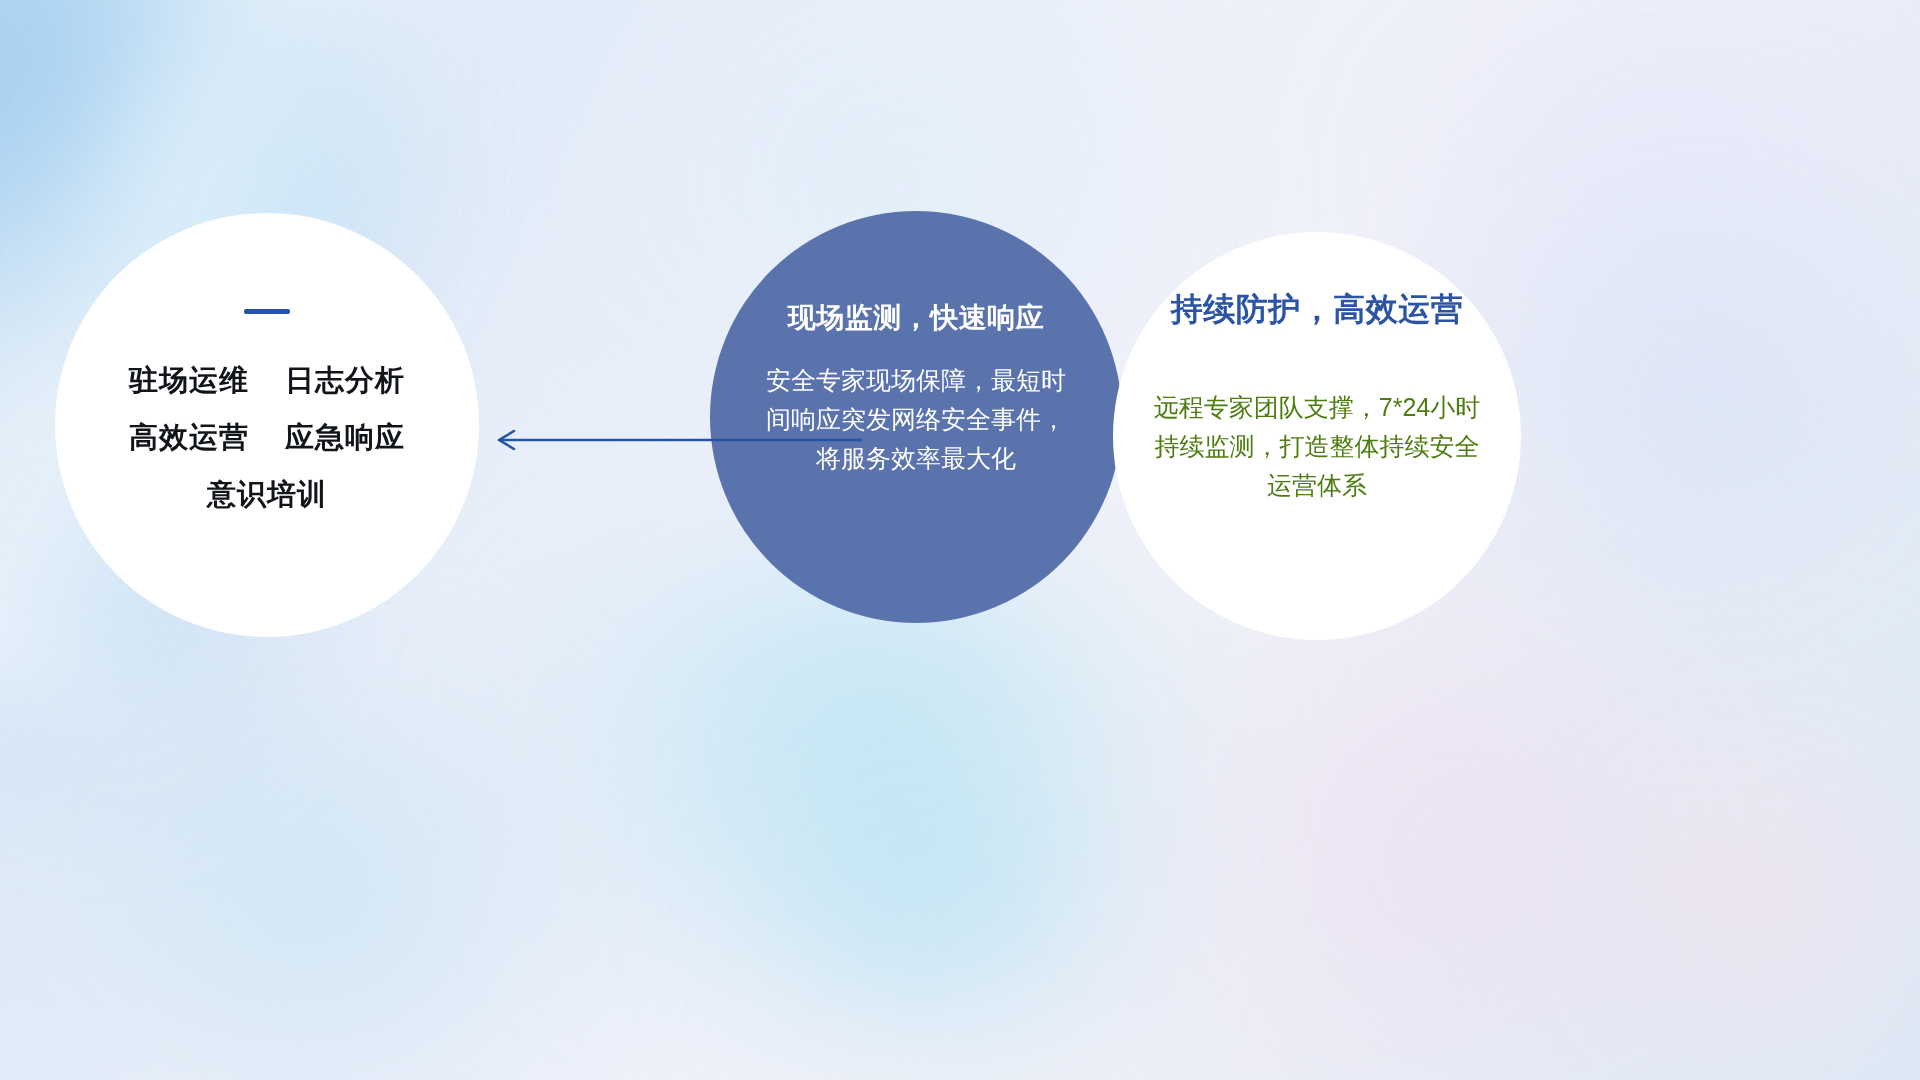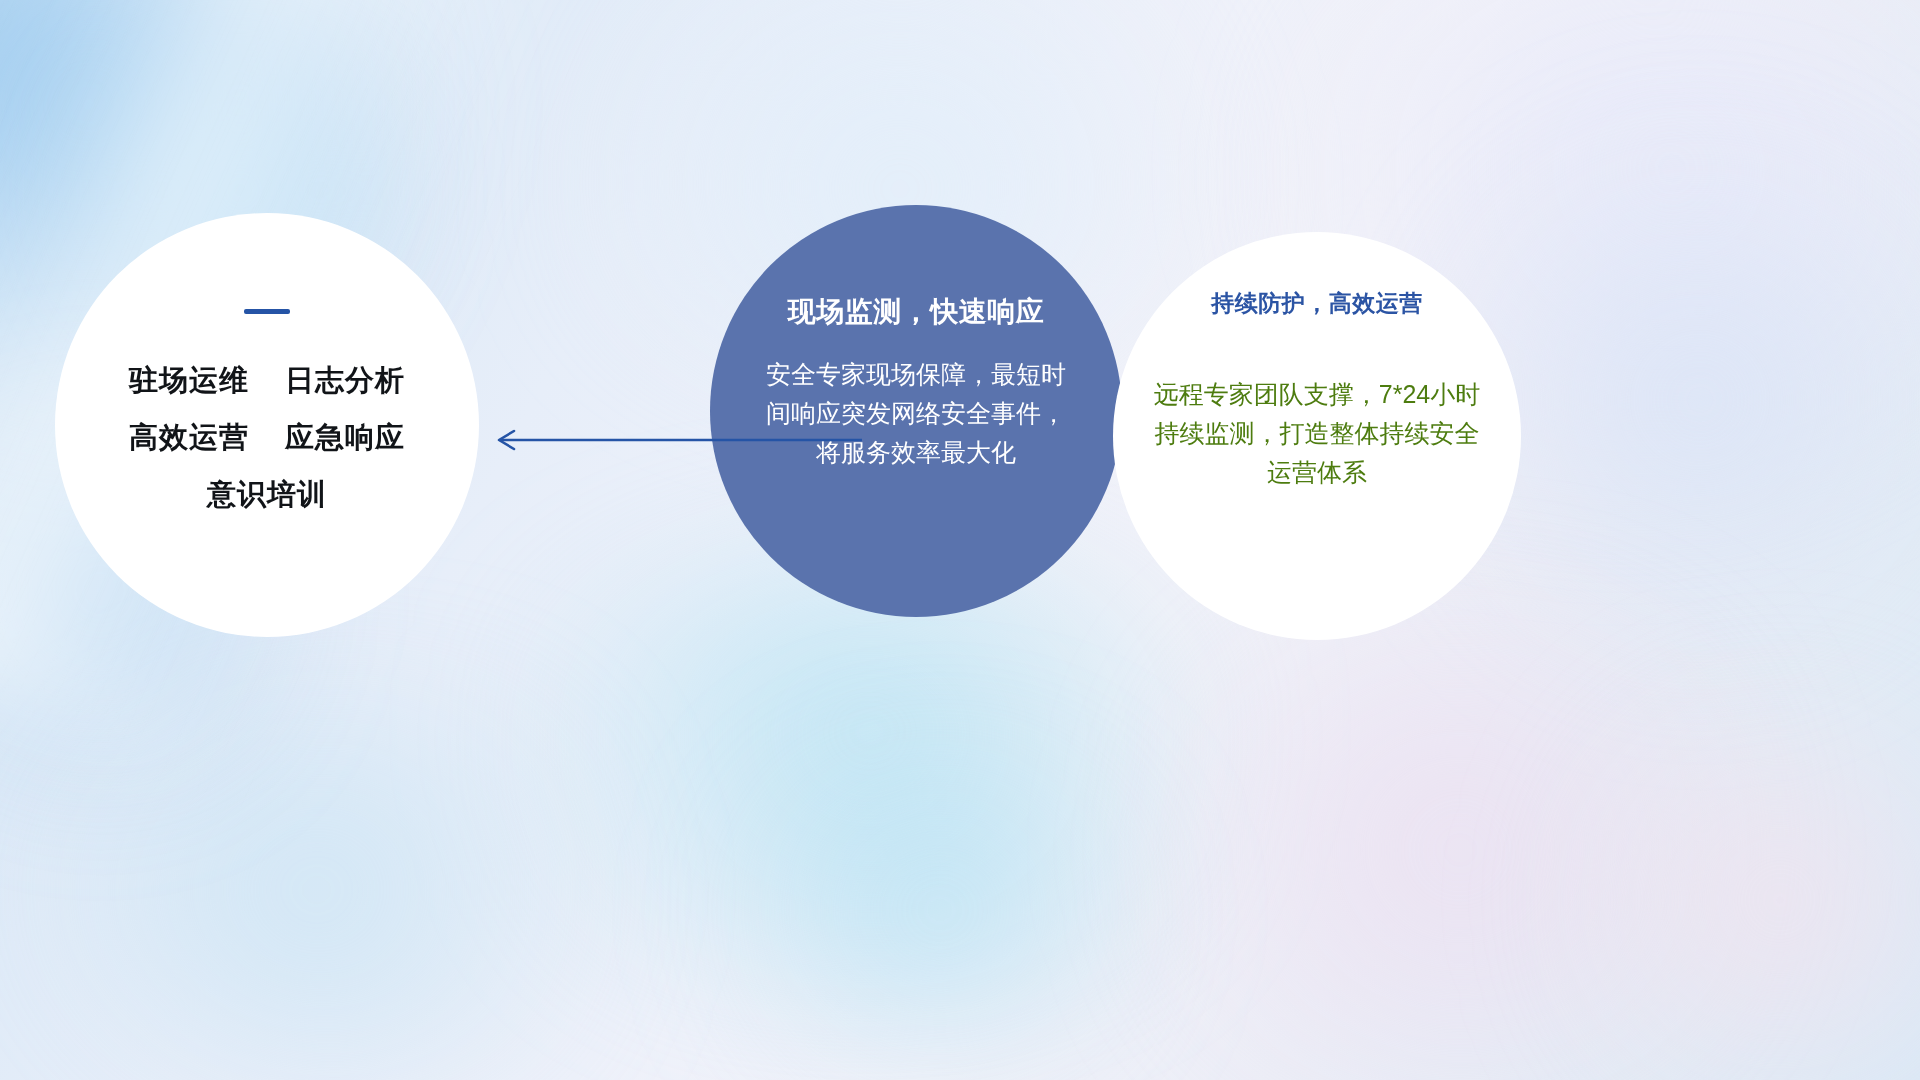--- a/index.html
+++ b/index.html
@@ -58,21 +58,21 @@
   
   #arrow{position:absolute;left:480px;top:420px;width:400px;height:40px;}
 
   
   .circle{position:absolute;border-radius:50%;box-sizing:border-box;}
 
   #circle-left{
     left:55px;top:213px;width:424px;height:424px;background:#ffffff;text-decoration:underline;
   }
   #circle-middle{
-    left:710px;top:205px;width:412px;height:412px;background:#5a73ad;
+    left:710px;top:211px;width:412px;height:412px;background:#5a73ad;
   }
   #circle-right{
     left:1113px;top:232px;width:408px;height:408px;background:#ffffff;
   }
 
   .c-inner{
     position:absolute;left:0;top:0;width:100%;height:100%;
     display:flex;flex-direction:column;align-items:center;justify-content:flex-start;
   }
 
@@ -94,21 +94,21 @@
     white-space:nowrap;
   }
   .mid-body{
     margin-top:24px;width:300px;text-align:center;
     font-size:25px;line-height:1.56;color:#ffffff;
   }
 
   
   #right-inner{padding-top:56px;}
   .right-title{
-    font-size:23px;font-weight:bold;color:#2b54a4;letter-spacing:.5px;
+    font-size:32px;font-weight:bold;color:#2b54a4;letter-spacing:.5px;
     white-space:nowrap;
   }
   .right-body{
     margin-top:56px;width:340px;text-align:center;
     font-size:25px;line-height:1.56;color:#4d7c0f;
   }
 </style>
 </head>
 <body>
 

